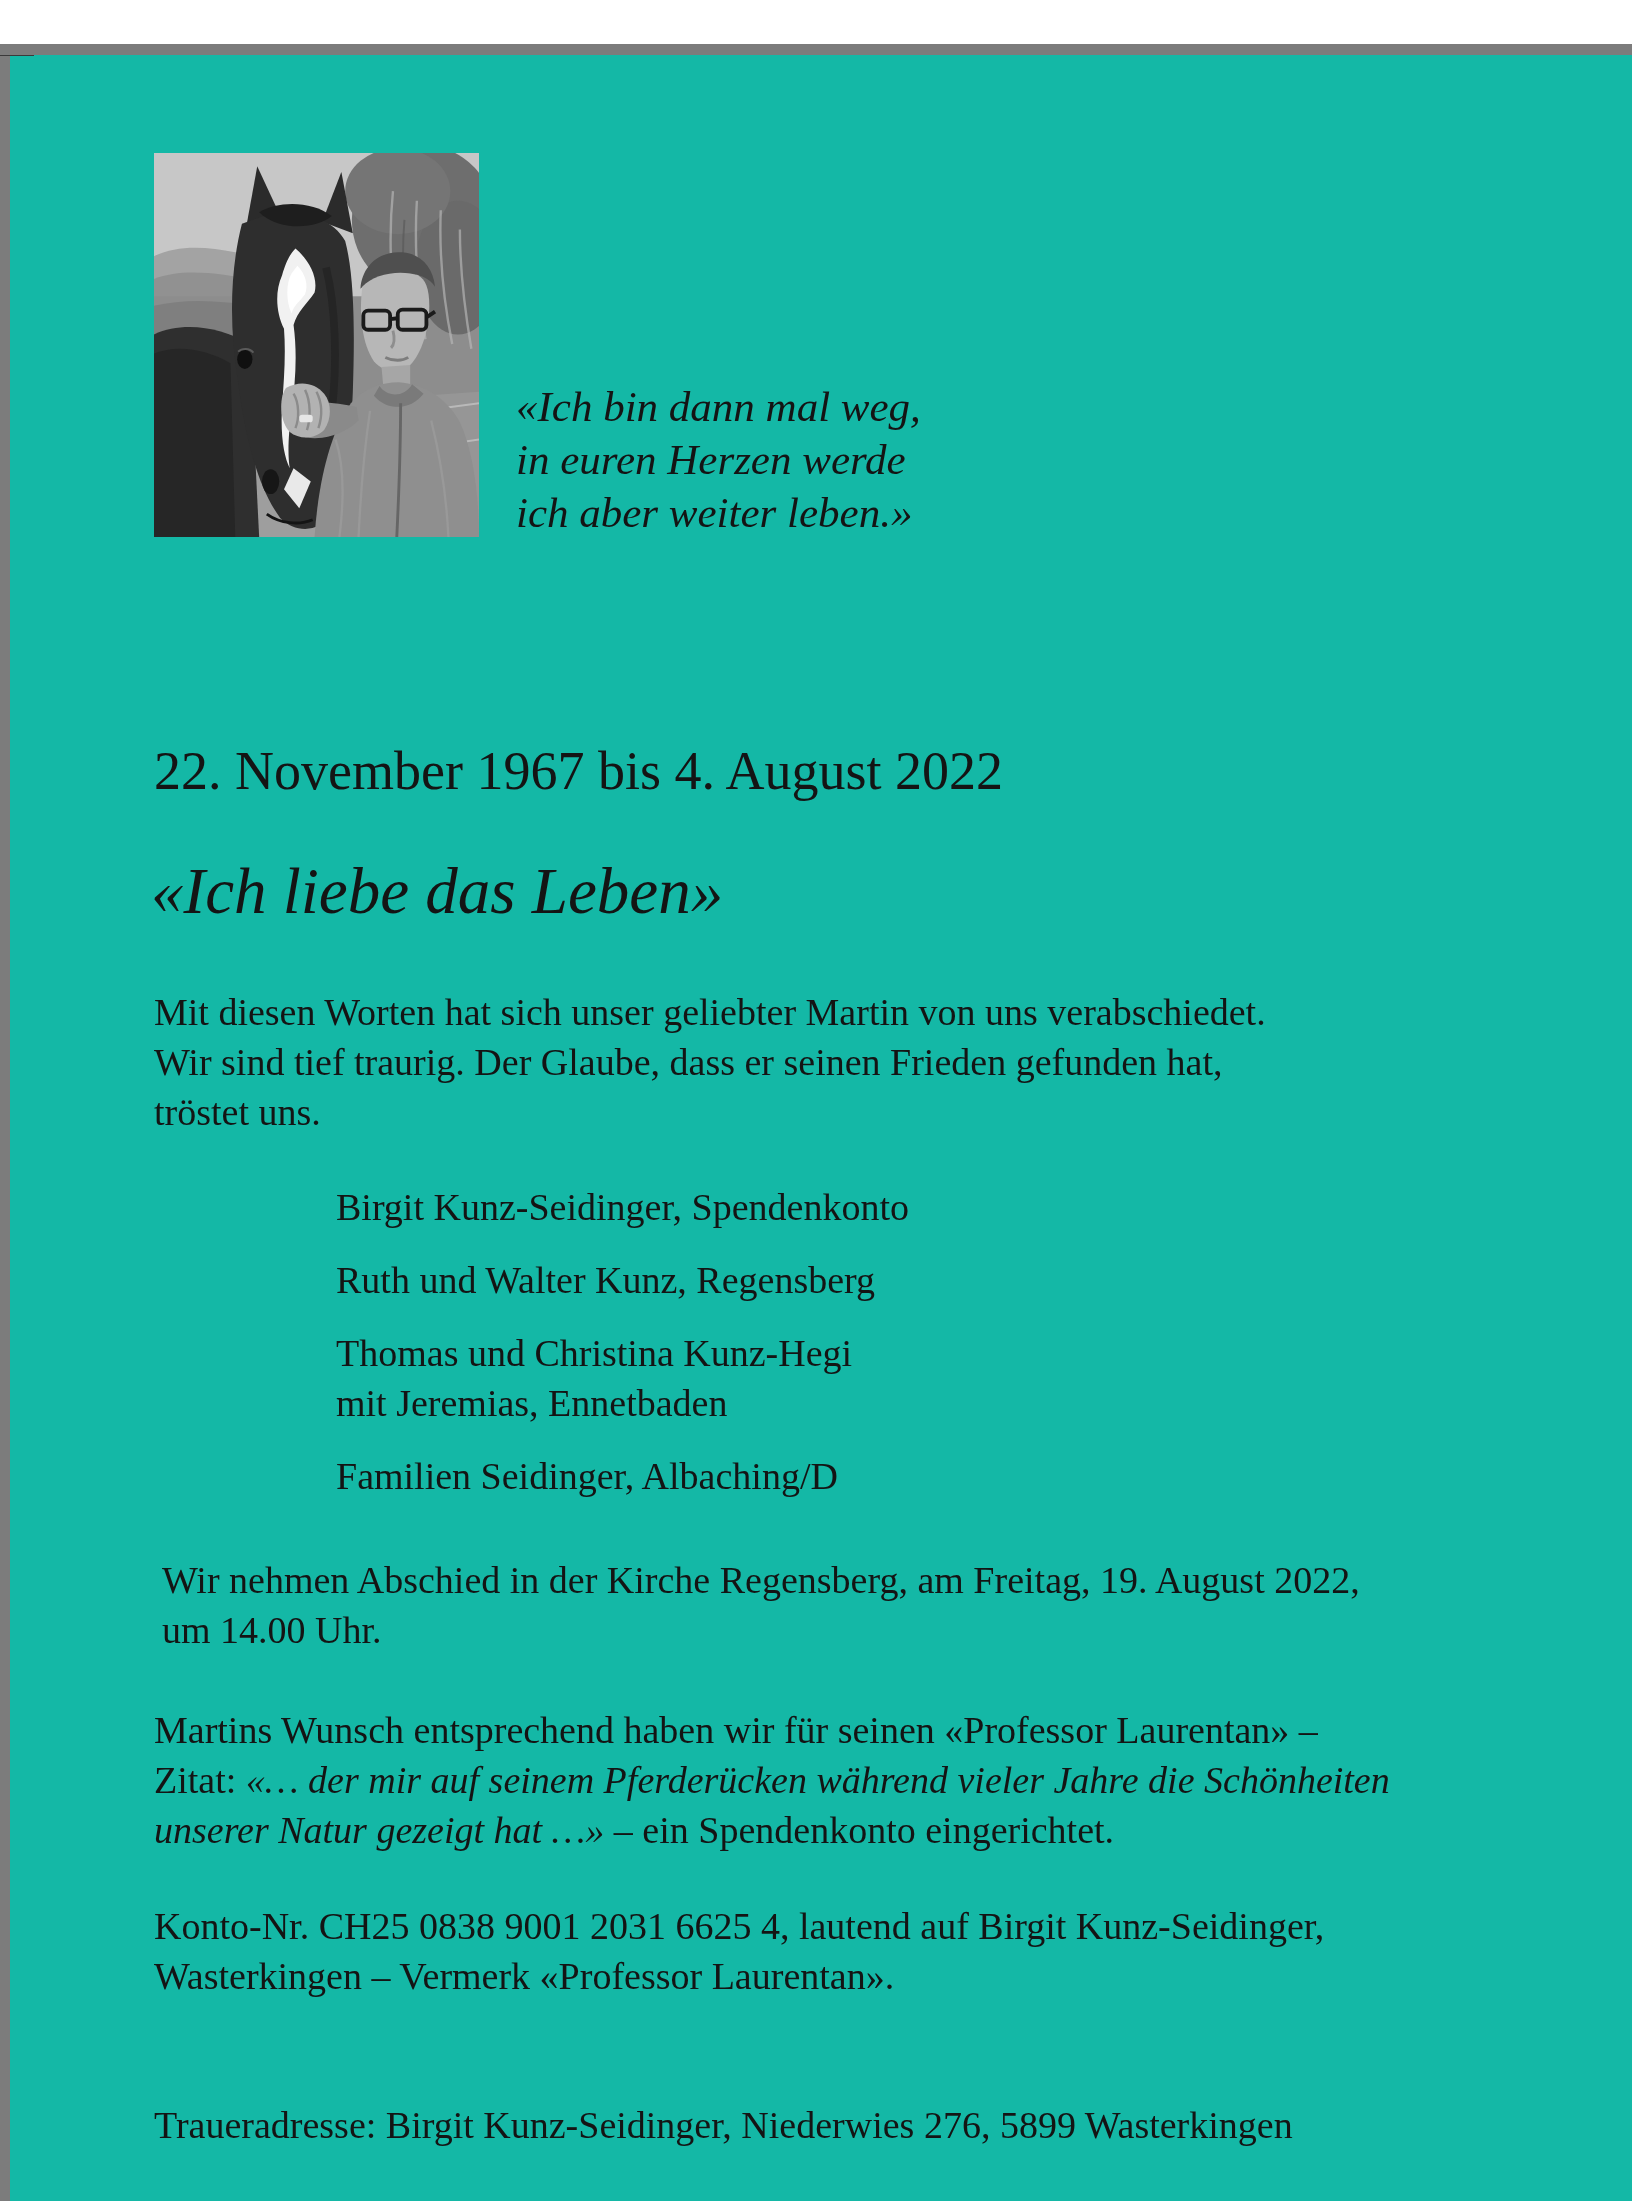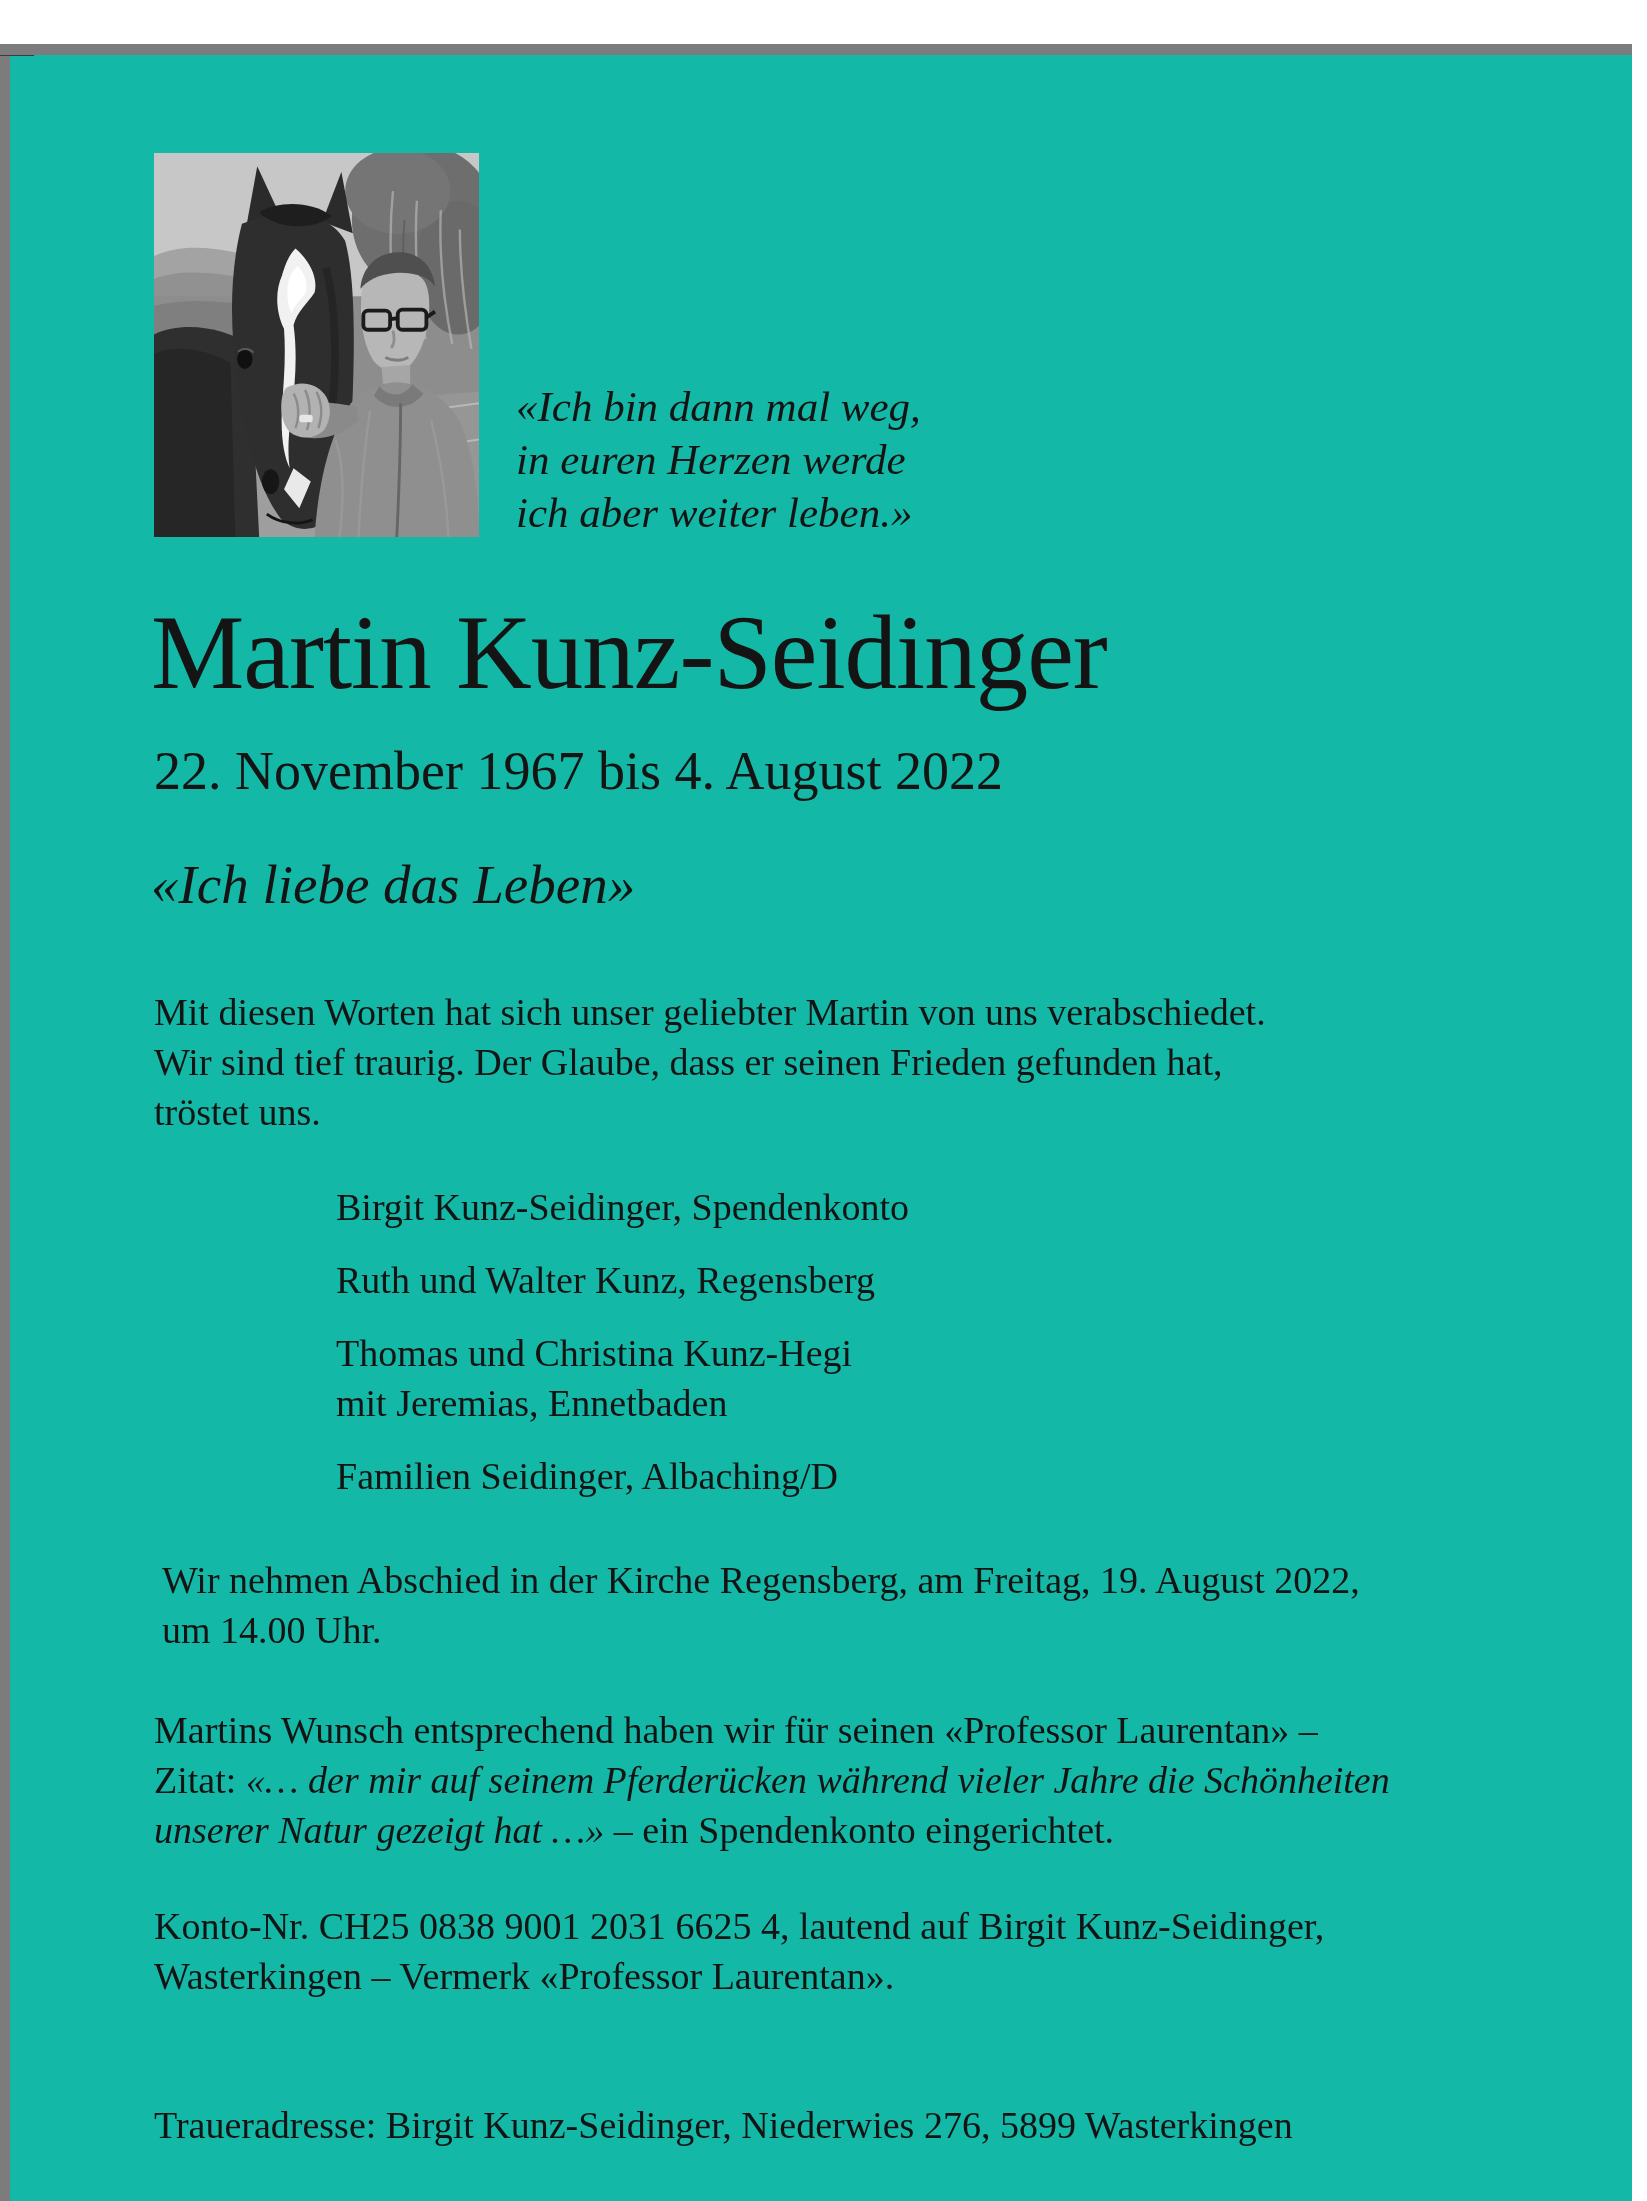--- a/index.html
+++ b/index.html
@@ -38,21 +38,21 @@
     position:absolute;left:151px;top:551px;margin:0;
     font-size:105px;font-weight:normal;line-height:1.1;
     white-space:nowrap;letter-spacing:-1px;
   }
   .dates{
     position:absolute;left:154px;top:695px;
     font-size:54px;line-height:1.2;white-space:nowrap;
   }
   .motto{
     position:absolute;left:151px;top:808px;
-    font-size:55px;font-style:italic;line-height:1.2;white-space:nowrap;
+    font-size:65px;font-style:italic;line-height:1.2;white-space:nowrap;
   }
 
   .bodytext{font-size:38px;line-height:50px;}
   .bodytext .line{white-space:nowrap;}
 
   .intro{position:absolute;left:154px;top:943px;}
   .mourners{position:absolute;left:336px;top:1138px;}
   .mourner{margin-bottom:23px;}
   .funeral{position:absolute;left:162px;top:1511px;}
   .donation{position:absolute;left:154px;top:1661px;}
@@ -154,21 +154,20 @@
       </g>
     </svg>
   </div>
 
   <div class="photo-quote">
     <div class="line">«Ich bin dann mal weg,</div>
     <div class="line">in euren Herzen werde</div>
     <div class="line">ich aber weiter leben.»</div>
   </div>
 
-  <h1 class="deceased-name">Martin Kunz-Seidinger</h1>
   <div class="dates">22. November 1967 bis 4. August 2022</div>
   <div class="motto">«Ich liebe das Leben»</div>
 
   <div class="intro bodytext">
     <div class="line">Mit diesen Worten hat sich unser geliebter Martin von uns verabschiedet.</div>
     <div class="line">Wir sind tief traurig. Der Glaube, dass er seinen Frieden gefunden hat,</div>
     <div class="line">tröstet uns.</div>
   </div>
 
   <div class="mourners bodytext">

